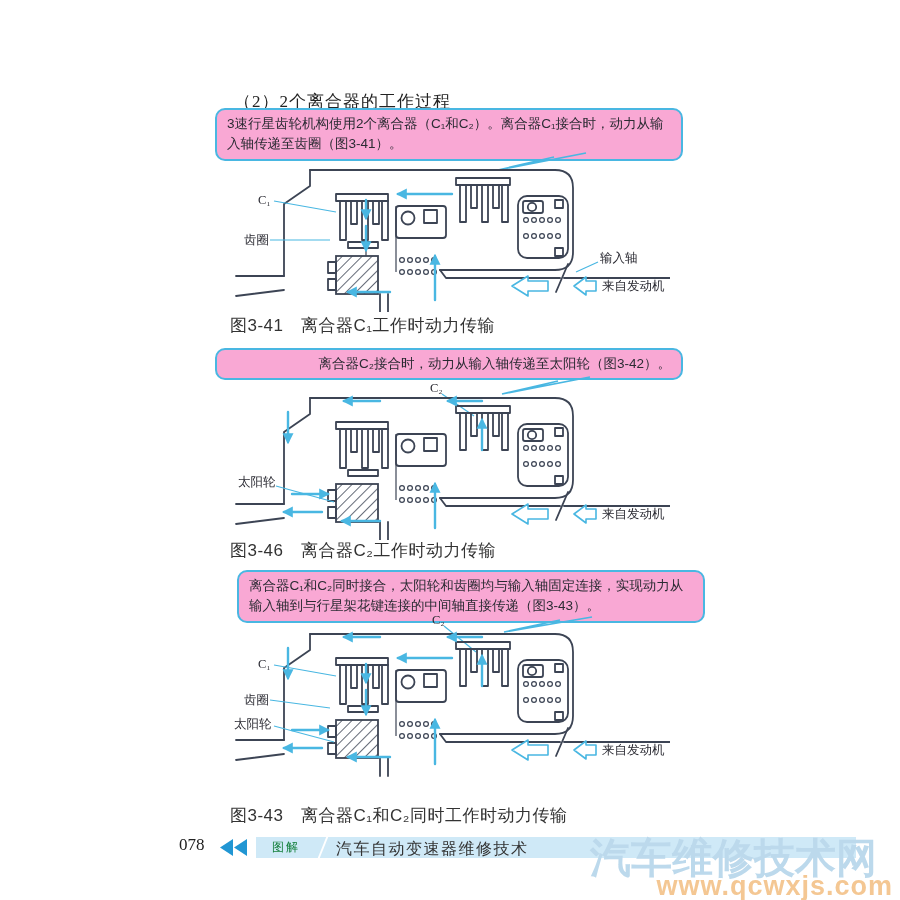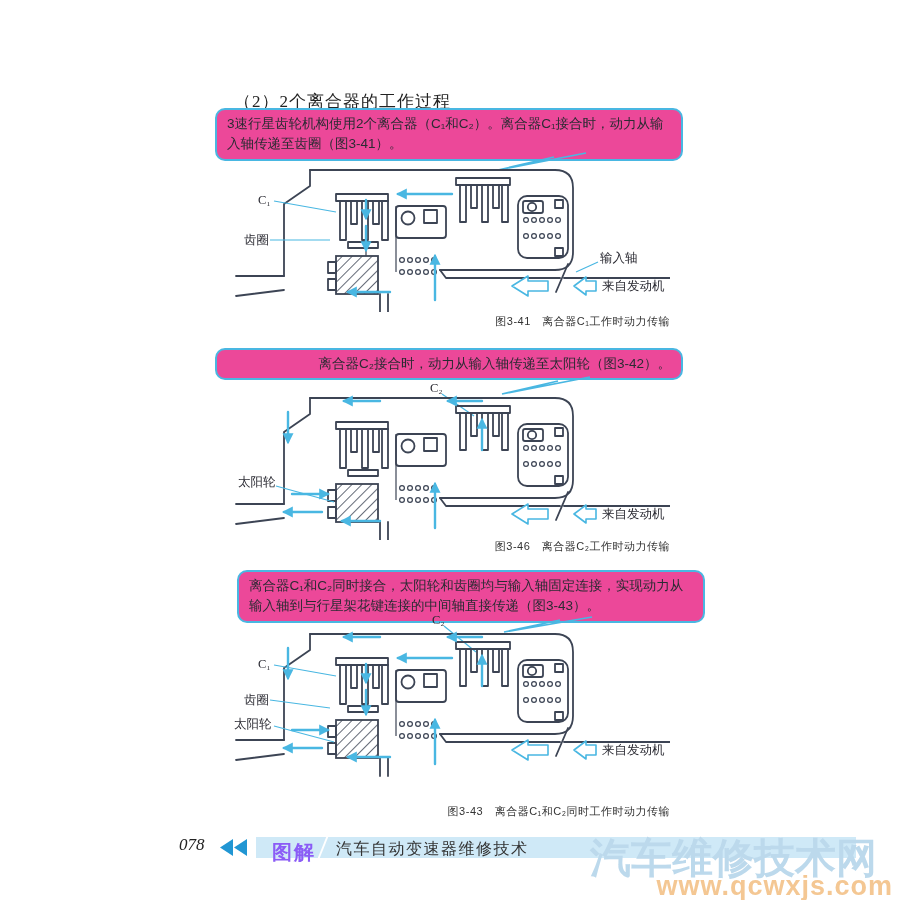--- a/index.html
+++ b/index.html
@@ -4,48 +4,48 @@
 <style>
   html,body{margin:0;padding:0;}
   body{width:900px;height:900px;position:relative;background:#ffffff;overflow:hidden;
        font-family:"Liberation Sans","DejaVu Sans",sans-serif;}
   .abs{position:absolute;}
   
   .heading{left:234px;top:70px;font-family:"Liberation Serif","DejaVu Serif",serif;
            font-size:17px;color:#222;letter-spacing:1px;margin-top:20px;}
   
   .note{left:215px;width:444px;border:2px solid #49b7e2;border-radius:10px;
-        background:#ec4899;color:#2b2b33;font-size:13.5px;line-height:1.5;
+        background:#f9a8d4;color:#2b2b33;font-size:13.5px;line-height:1.5;
         padding:4px 10px;}
   .note1{top:108px;}
   .note2{top:348px;text-align:right;}
   .note3{top:570px;margin-left:22px;}
   .tail{position:absolute;}
   
-  .caption{width:440px;text-align:right;font-size:11px;color:#333;letter-spacing:.5px;}
+  .caption{width:440px;text-align:left;font-size:17px;color:#333;letter-spacing:.5px;}
   .cap1{left:230px;top:314px;}
   .cap2{left:230px;top:539px;}
   .cap3{left:230px;top:792px;margin-top:12px;}
   
   .diag{left:230px;}
   .d1{top:160px;}
   .d2{top:382px;}
   .d3{top:612px;}
   svg{display:block;}
   .mech{stroke:#3c4454;stroke-width:1.8;fill:none;stroke-linejoin:round;stroke-linecap:round;}
   .mech-thin{stroke:#3c4454;stroke-width:1.2;fill:none;}
   .flow{stroke:#49b7e2;stroke-width:2.4;fill:none;stroke-linecap:round;}
   .leader{stroke:#49b7e2;stroke-width:1.2;fill:none;}
   .oarrow{stroke:#49b7e2;stroke-width:1.6;fill:#ffffff;stroke-linejoin:round;}
   .lbl{font-size:12.5px;fill:#2b2b33;font-family:"Liberation Serif","DejaVu Serif",serif;}
   
   .page-num{left:179px;top:835px;font-family:"Liberation Serif","DejaVu Serif",serif;
-            font-style:italic;font-size:17px;color:#222;}
+            font-size:17px;color:#222;}
   .footer-bar{left:256px;top:837px;width:600px;height:21px;background:#cfe9f7;}
-  .series{left:272px;top:839px;font-size:20px;color:#8b5cf6;letter-spacing:2px;font-weight:bold;}
+  .series{left:272px;top:839px;font-size:12px;color:#15803d;letter-spacing:2px;}
   .slash{left:312px;top:837px;width:10px;height:21px;border-right:2.5px solid #ffffff;
          transform:skewX(-22deg);}
   .book-title{left:336px;top:839px;font-size:16px;color:#333;letter-spacing:1.5px;}
   .wm1{right:23px;top:831px;font-size:41px;font-weight:bold;color:#bcd9ec;white-space:nowrap;}
   .wm2{right:7px;top:871px;font-size:27px;font-weight:bold;color:#f4c793;letter-spacing:1px;white-space:nowrap;}
 </style>
 </head>
 <body>
 
 <div class="abs heading">（2）2个离合器的工作过程</div>

